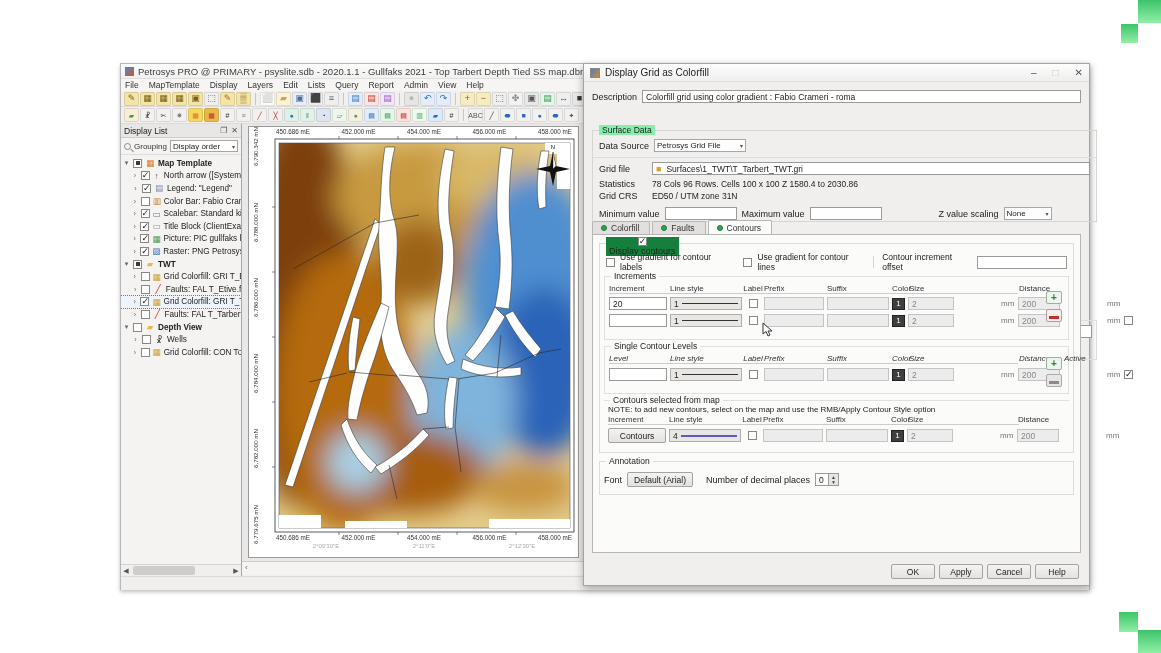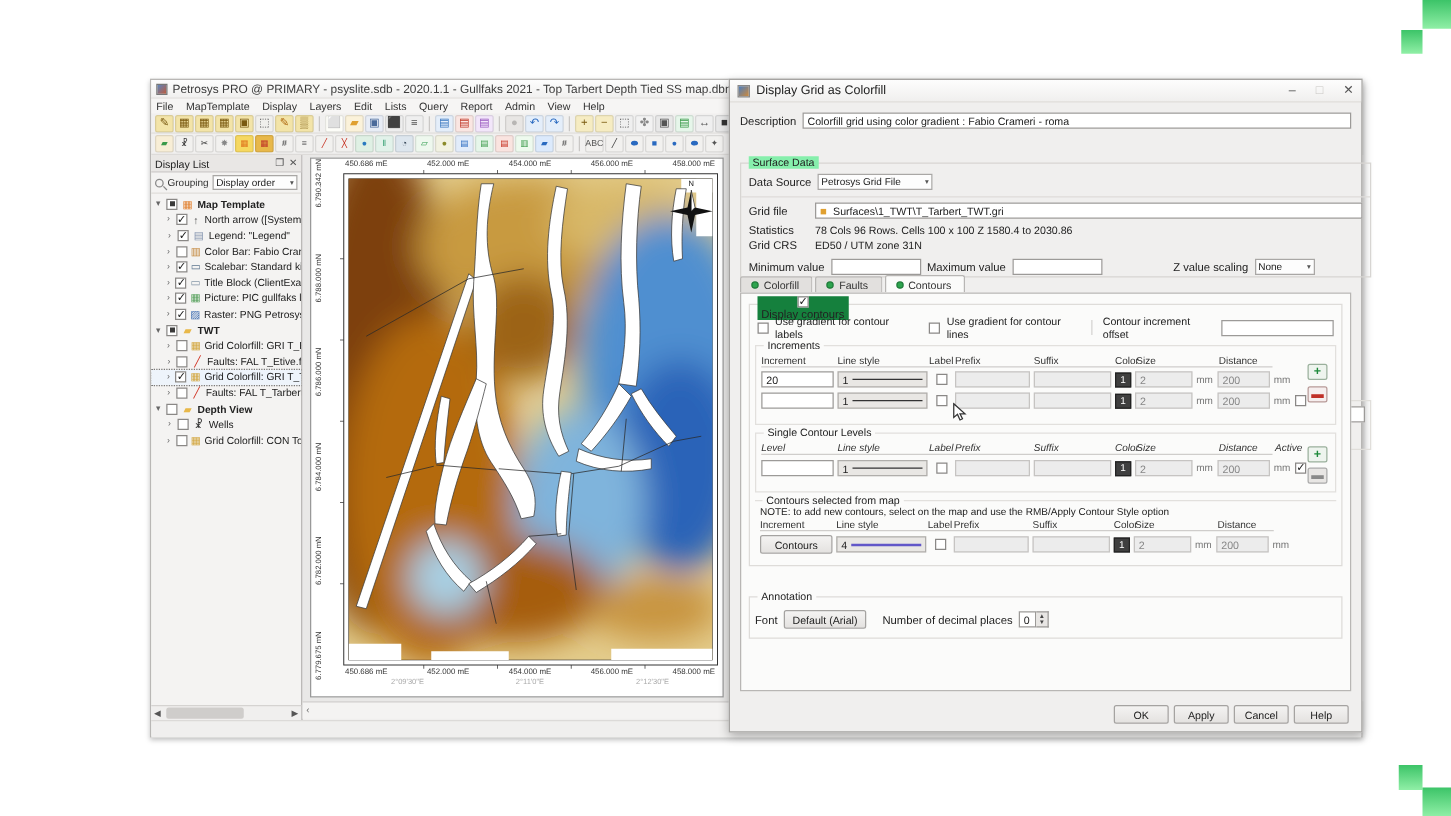--- a/index.html
+++ b/index.html
@@ -95,21 +95,21 @@
   #tabpanel{position:absolute;left:8px;right:8px;top:170px;height:319px;background:#fbfbfa;border:1px solid #b8b6b4;}
   .crow{display:flex;align-items:center;gap:3px;height:15px;}
   .chead{display:flex;align-items:center;gap:3px;height:11px;font-size:8px;color:#333;border-bottom:1px solid #cfcdcb;}
   .c-inc{width:58px;flex:0 0 auto;}
   .c-ls{width:72px;flex:0 0 auto;}
   .c-lb{width:16px;flex:0 0 auto;display:flex;justify-content:center;}
   .c-pre{width:60px;flex:0 0 auto;}
   .c-suf{width:62px;flex:0 0 auto;}
   .c-col{width:14px;flex:0 0 auto;}
   .c-sz{width:46px;flex:0 0 auto;}
-  .c-mm{width:14px;flex:0 0 auto;font-size:8px;color:#777;}
+  .c-mm{width:14px;flex:0 0 auto;font-size:8px;color:#777;margin-left:44px;}
   .c-dist{width:42px;flex:0 0 auto;}
   .lscombo{display:flex;align-items:center;gap:3px;background:#e9e7e4;border:1px solid #b0aeab;height:13px;
     padding:0 3px;font-size:8.5px;color:#222;}
   .lsline{flex:1;height:1px;background:#333;}
   .lsline.purple{height:2px;background:#6257c8;}
   .colorbtn{width:13px;height:12px;background:#3f3f3f;color:#fff;font-size:8px;display:flex;align-items:center;
     justify-content:center;border:1px solid #222;}
   .pmbtn{width:16px;height:13px;display:flex;align-items:center;justify-content:center;border:1px solid #9ab09c;
     background:#eef4ee;border-radius:2px;font-size:10px;font-weight:bold;}
   .pmbtn.plus{color:#1d8a3a;}
@@ -799,21 +799,21 @@
           <span class="tinput dis c-suf"></span>
           <span class="colorbtn c-col">1</span>
           <span class="tinput dis c-sz">2</span>
           <span class="c-mm">mm</span>
           <span class="tinput dis c-dist">200</span>
           <span class="c-mm">mm</span>
         </div>
       </div>
     </div>
 
-    <div class="groupbox" style="position:absolute;left:6px;right:6px;top:226px;height:34px;border-color:#dedcd9;margin-top:16px;">
+    <div class="groupbox" style="position:absolute;left:6px;right:6px;top:226px;height:34px;border-color:#dedcd9;">
       <span class="gtitle" style="background:#fbfbfa;">Annotation</span>
       <div class="drow" style="position:absolute;left:4px;top:10px;">
         <span class="dlabel">Font</span>
         <span class="btn" style="padding:0 6px;">Default (Arial)</span>
         <span class="dlabel" style="margin-left:8px;">Number of decimal places</span>
         <span class="spin">
           <span class="sval">0</span>
           <span class="sarrs">
               <span>▲</span>
               <span>▼</span>

